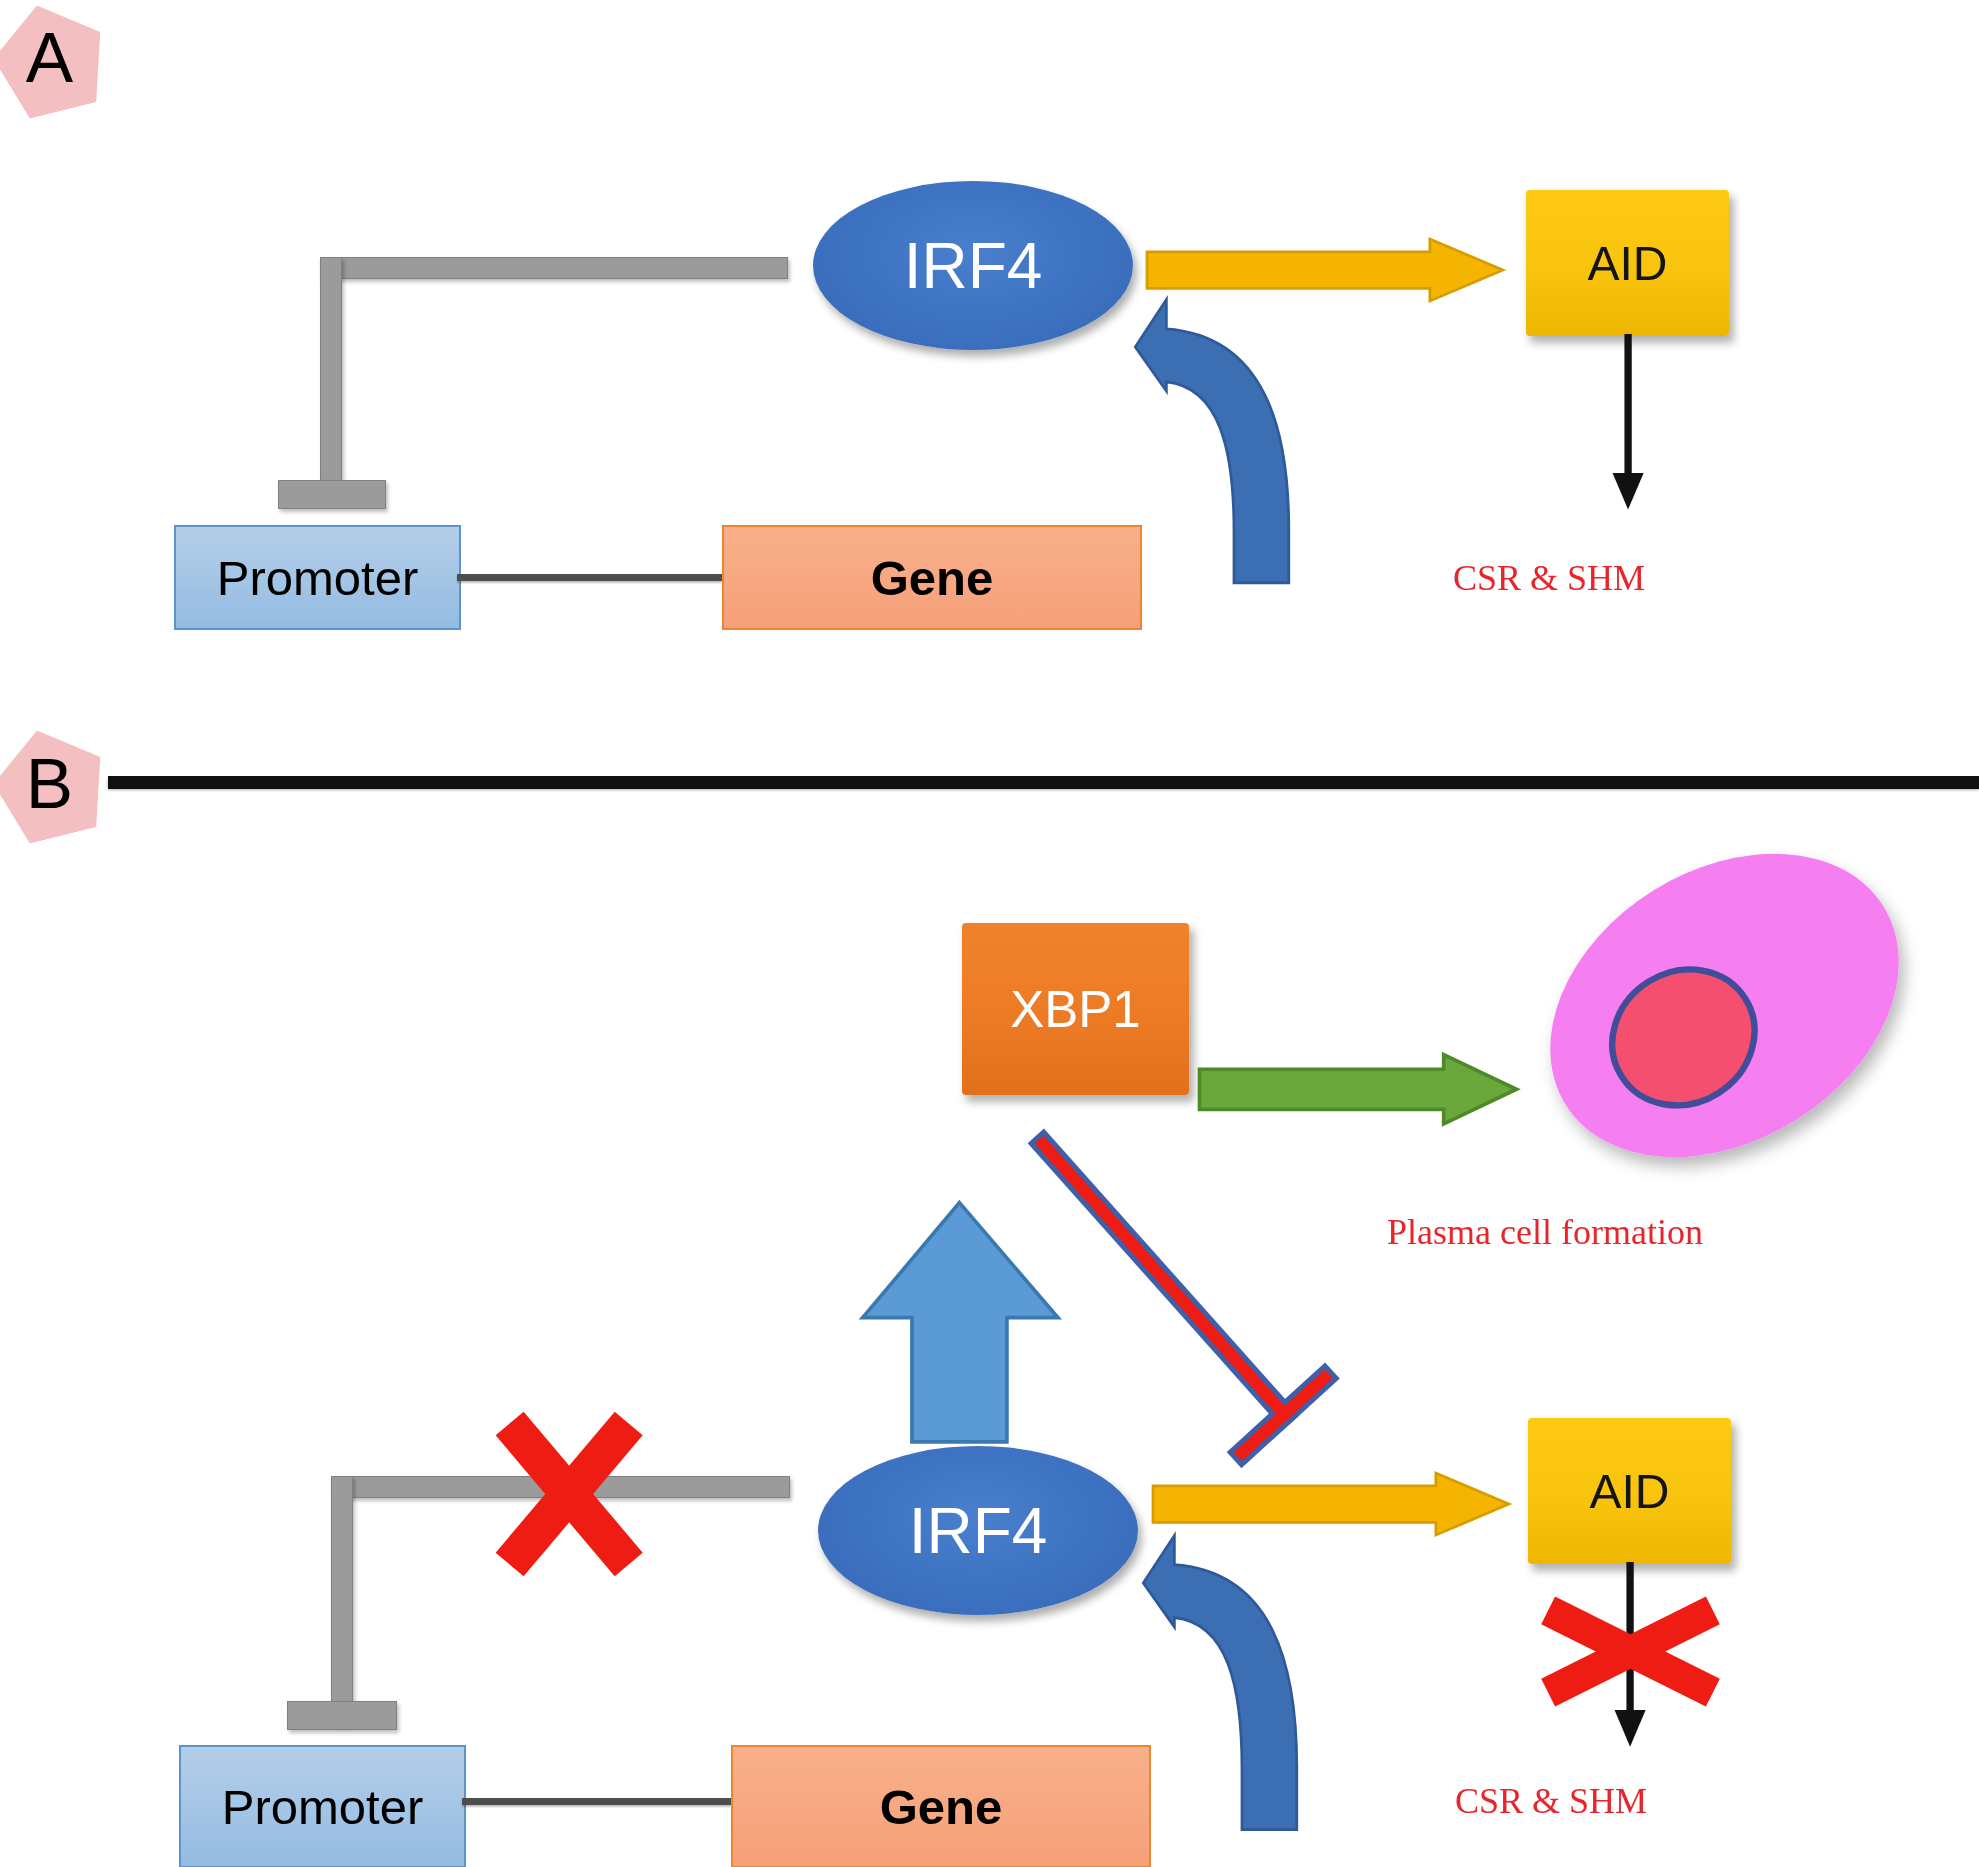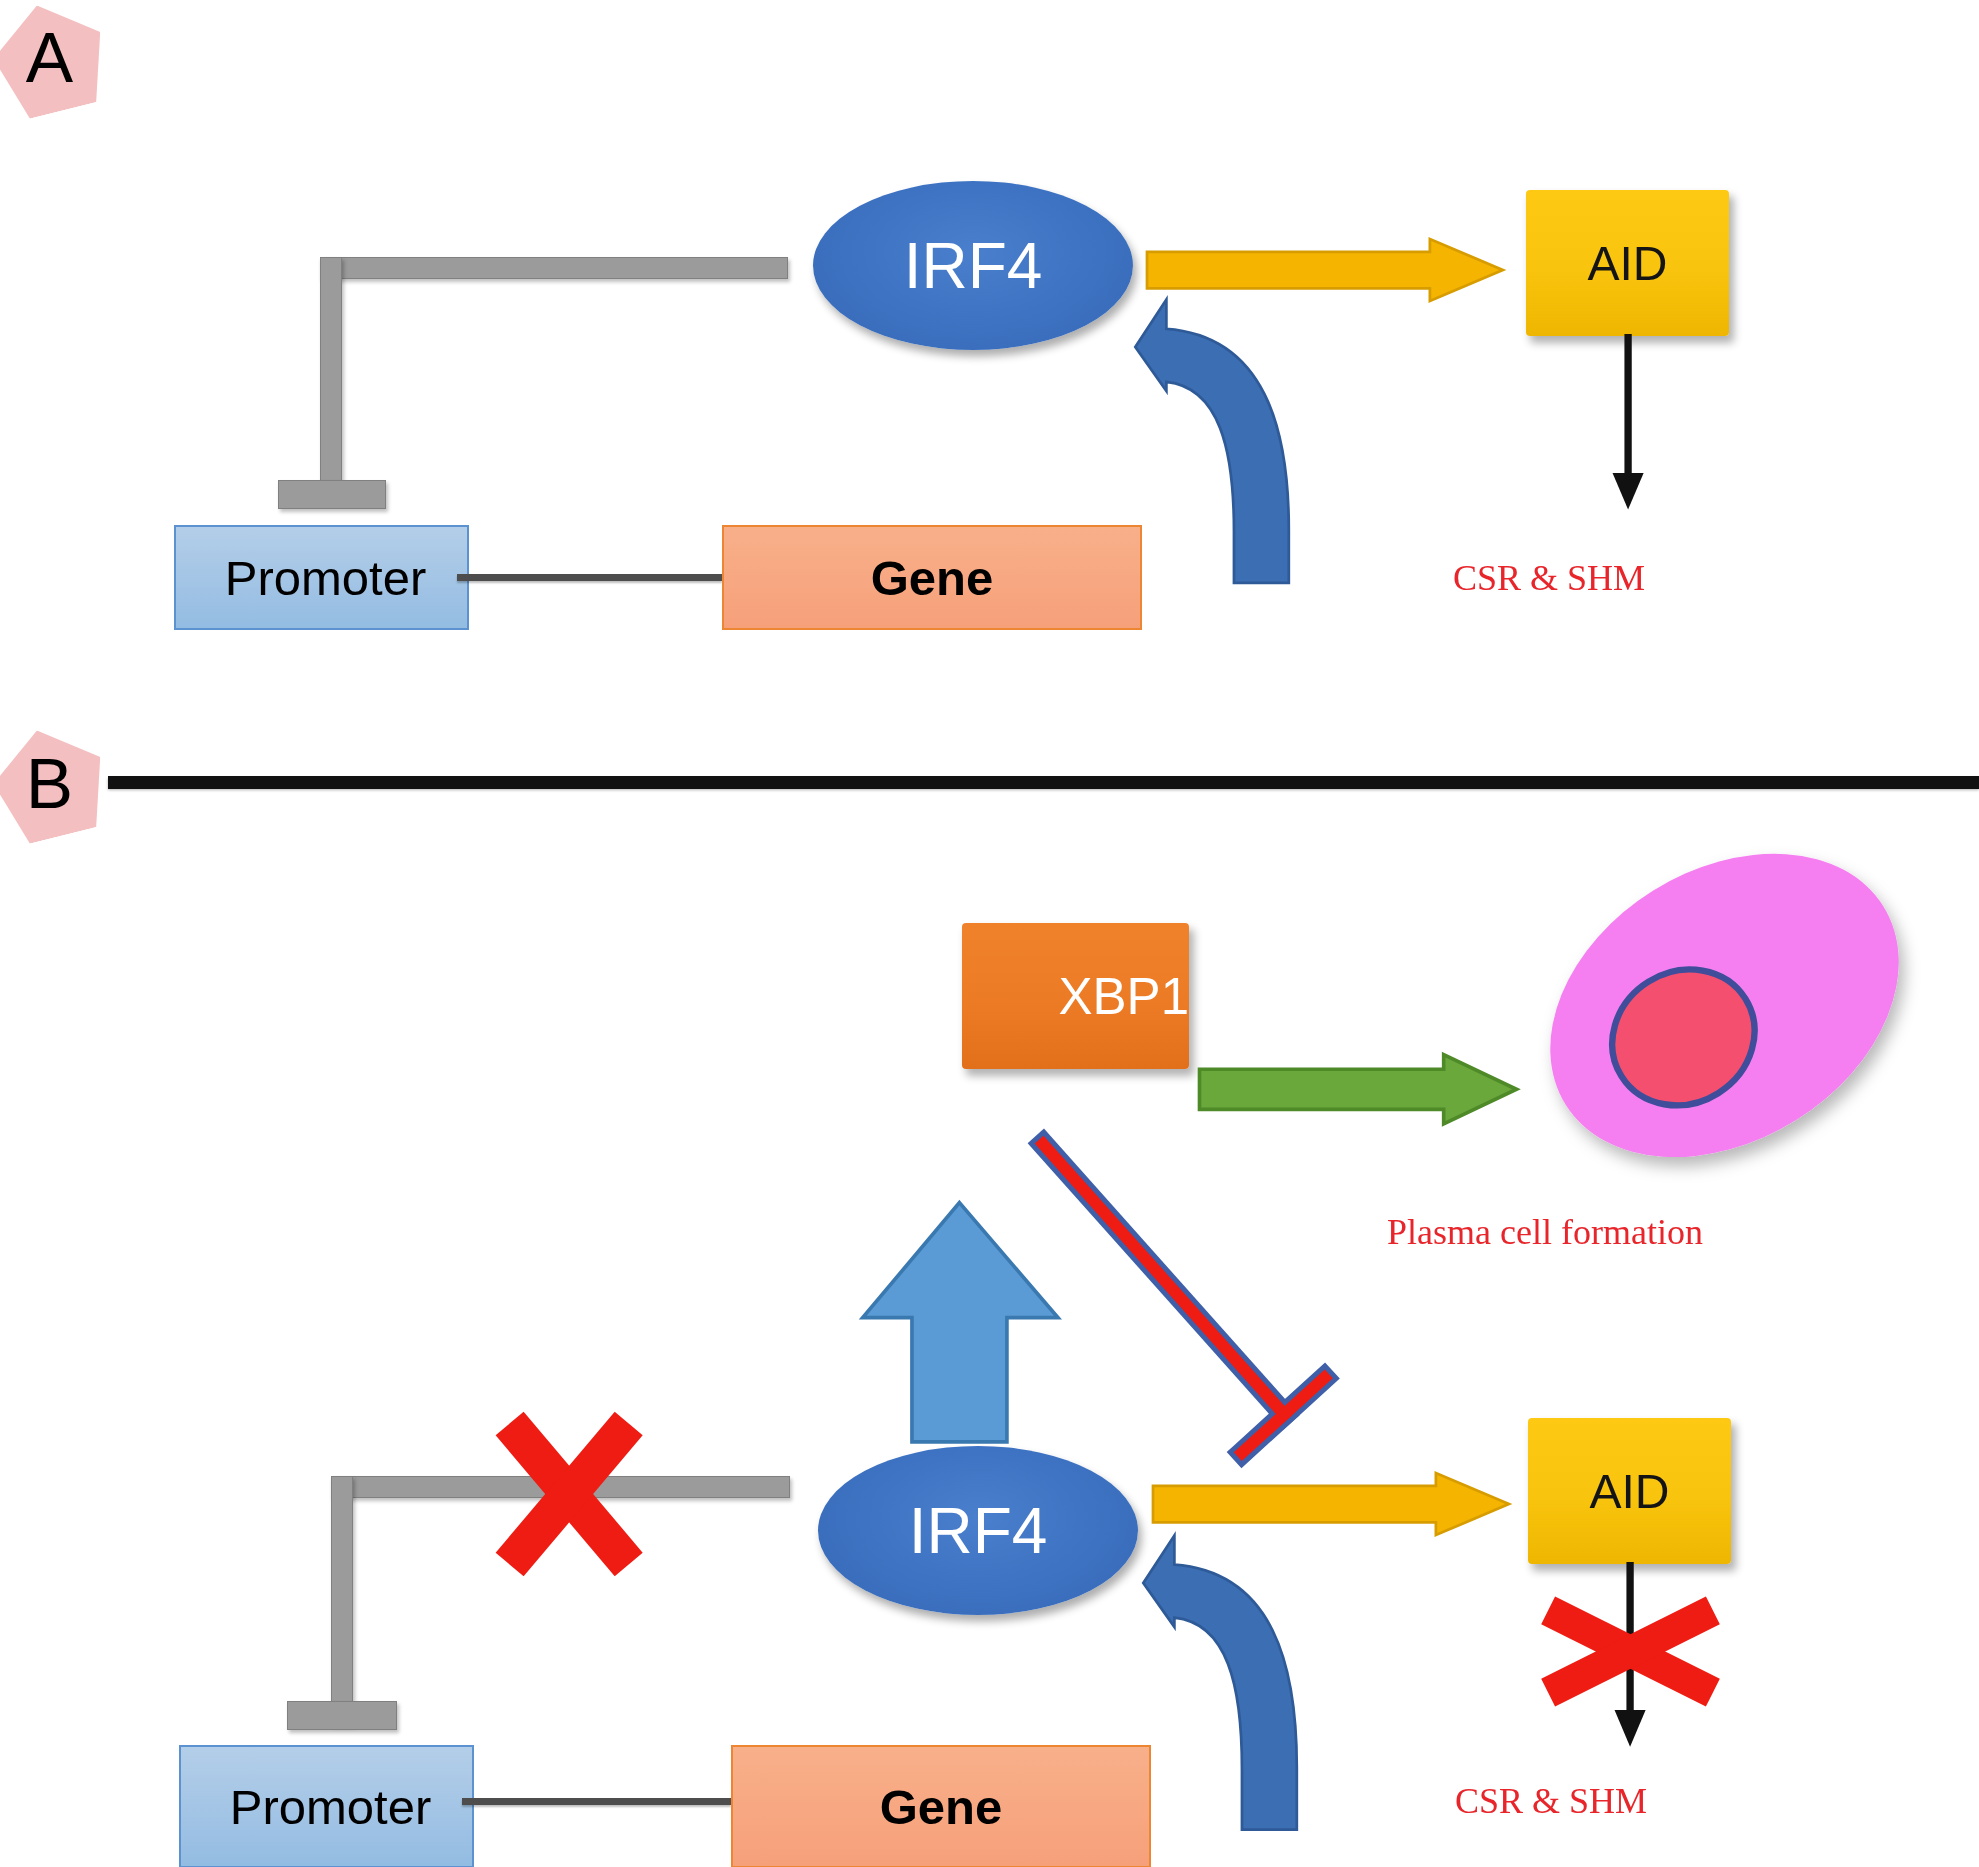--- a/index.html
+++ b/index.html
@@ -86,21 +86,20 @@
   .box-node {
     display: flex;
     align-items: center;
     justify-content: center;
     font-size: 49px;
     color: #000000;
   }
   .promoter {
     background: linear-gradient(180deg, #b3cee8 0%, #a6c6e6 45%, #93bce2 100%);
     border: 2.7px solid #5b92cf;
-    padding-left: 8px;
   }
   .gene {
     background: linear-gradient(180deg, #f8b08a 0%, #f7a882 50%, #f6a07a 100%);
     border: 2.7px solid #ed8633;
     font-weight: bold;
   }
 
   
   .red-label {
     color: #e8252a;
@@ -187,21 +186,21 @@
     <span>Gene</span>
   </div>
 
   <div class="abs panel-badge" style="left:-5.5px; top:729px;">
     <div class="pent"></div>
     <div class="letter">B</div>
   </div>
 
   <div class="abs divider" style="left:108px; top:776px; width:1871px;"></div>
 
-  <div class="abs rrect-node xbp1" style="left:962px; top:923px; width:227px; height:146px;justify-content:flex-end;">
+  <div class="abs rrect-node xbp1" style="left:962px; top:923px; width:227px; height:172px;">
     <span>XBP1</span>
   </div>
 
 
   <svg class="layer" style="left:1199px; top:1051px;" width="329" height="82" viewBox="0 0 360 90">
     <polygon points="0,20 268,20 268,4 348,42 268,80 268,64 0,64" fill="#6aa83c" stroke="#4f8a28" stroke-width="4"></polygon>
   </svg>
 
   <div class="abs" style="left:1528px; top:841px; width:393px; height:338px;">
     <svg width="393" height="338" style="overflow:visible;" viewBox="0 0 430 370">

